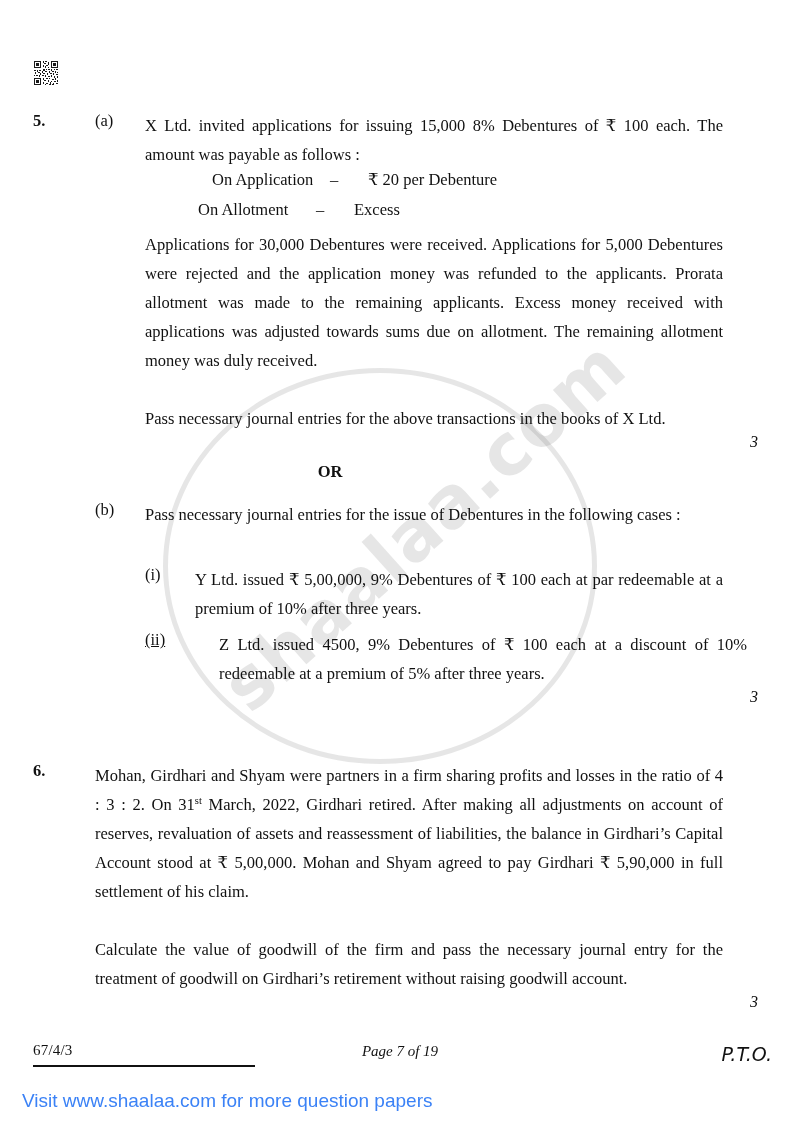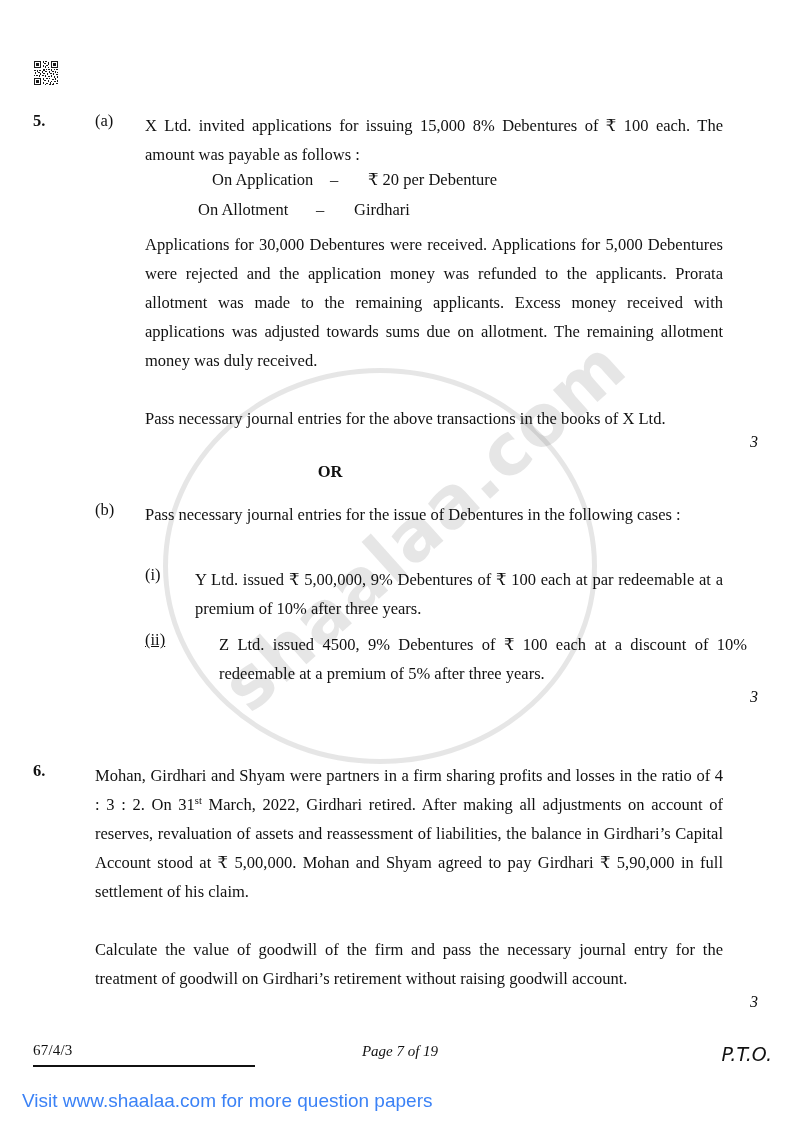--- a/index.html
+++ b/index.html
@@ -252,21 +252,21 @@
 
   <div class="qlabel" style="left:95px; top:111px;">(a)</div>
 
   <div class="para" style="left:145px; top:111px; width:578px;">X Ltd. invited applications for issuing 15,000 8% Debentures of ₹ 100 each. The amount was payable as follows :</div>
 
   <div class="kv" style="left:212px; top:170px;">
     <span class="k">On Application</span><span class="d">–</span><span>₹ 20 per Debenture</span>
   </div>
 
   <div class="kv" style="left:198px; top:200px;">
-    <span class="k">On Allotment</span><span class="d">–</span><span>Girdhari</span>
+    <span class="k">On Allotment</span><span class="d">–</span><span>Excess</span>
   </div>
 
   <div class="para" style="left:145px; top:230px; width:578px;">Applications for 30,000 Debentures were received. Applications for 5,000 Debentures were rejected and the application money was refunded to the applicants. Prorata allotment was made to the remaining applicants. Excess money received with applications was adjusted towards sums due on allotment. The  remaining allotment money was duly received.</div>
 
   <div class="para" style="left:145px; top:404px; width:578px;">Pass necessary journal entries for the above transactions in the books of X Ltd.</div>
 
   <div class="marks" style="left:750px; top:433px;">3</div>
 
   <div class="center-or" style="left:0; top:462px; width:660px; text-align:center;font-family:Liberation Serif, serif;">OR</div>
 

